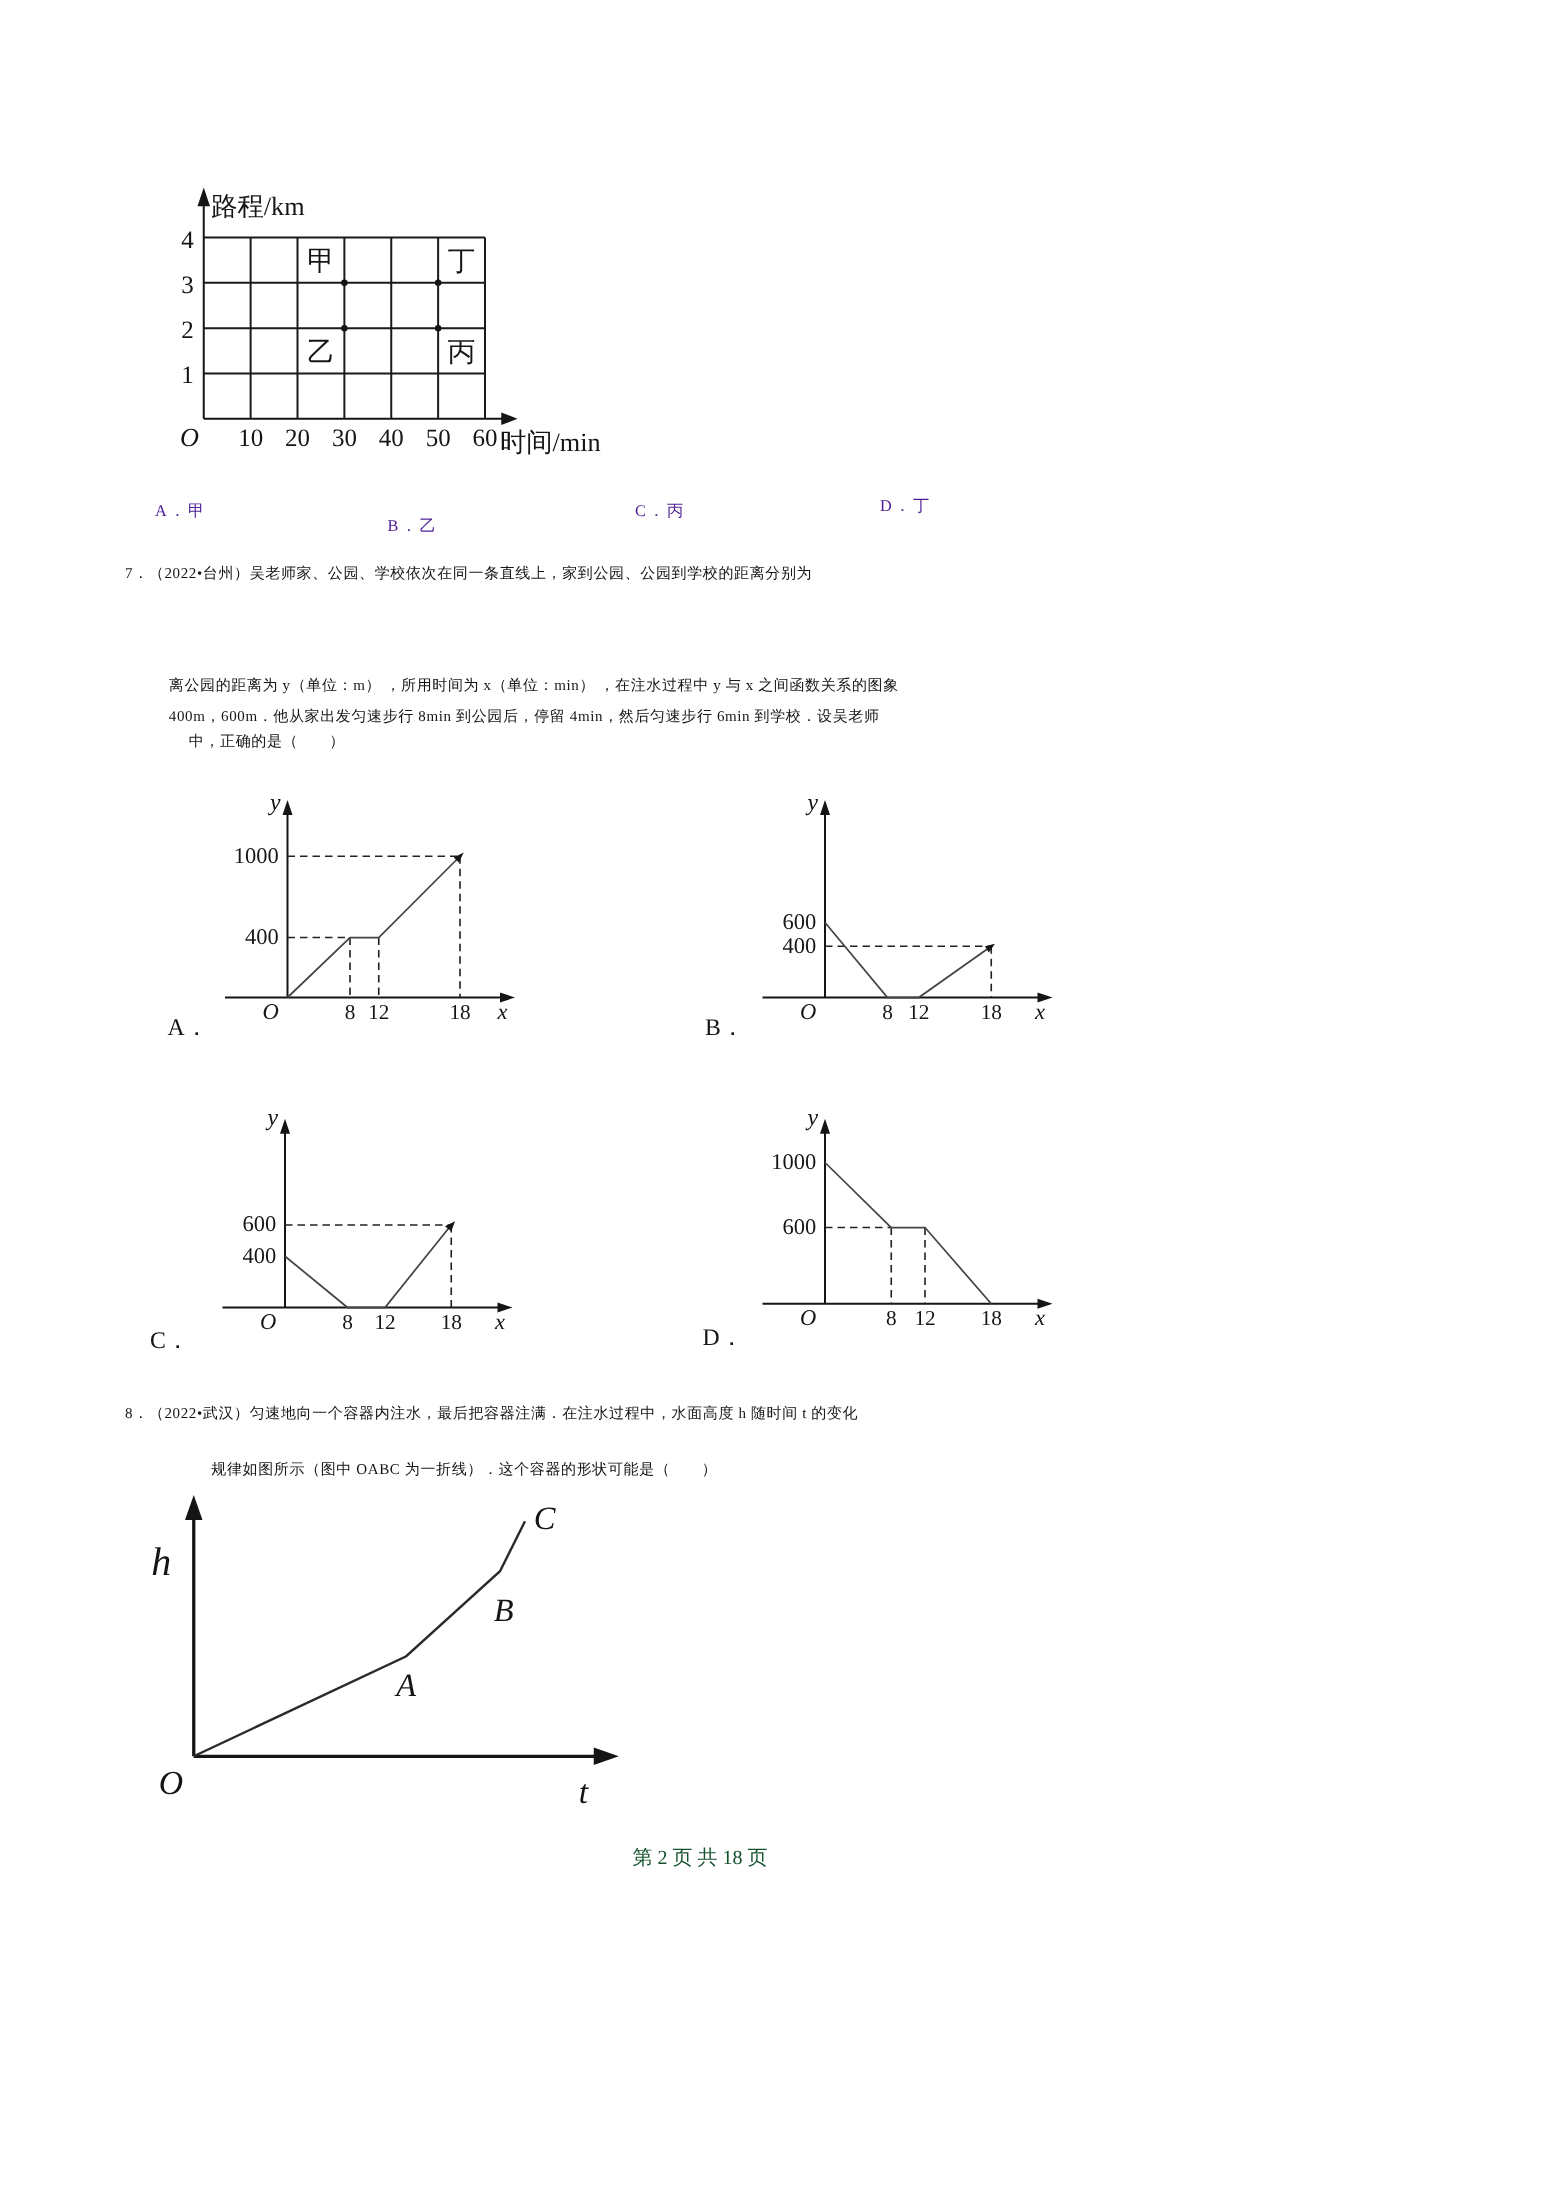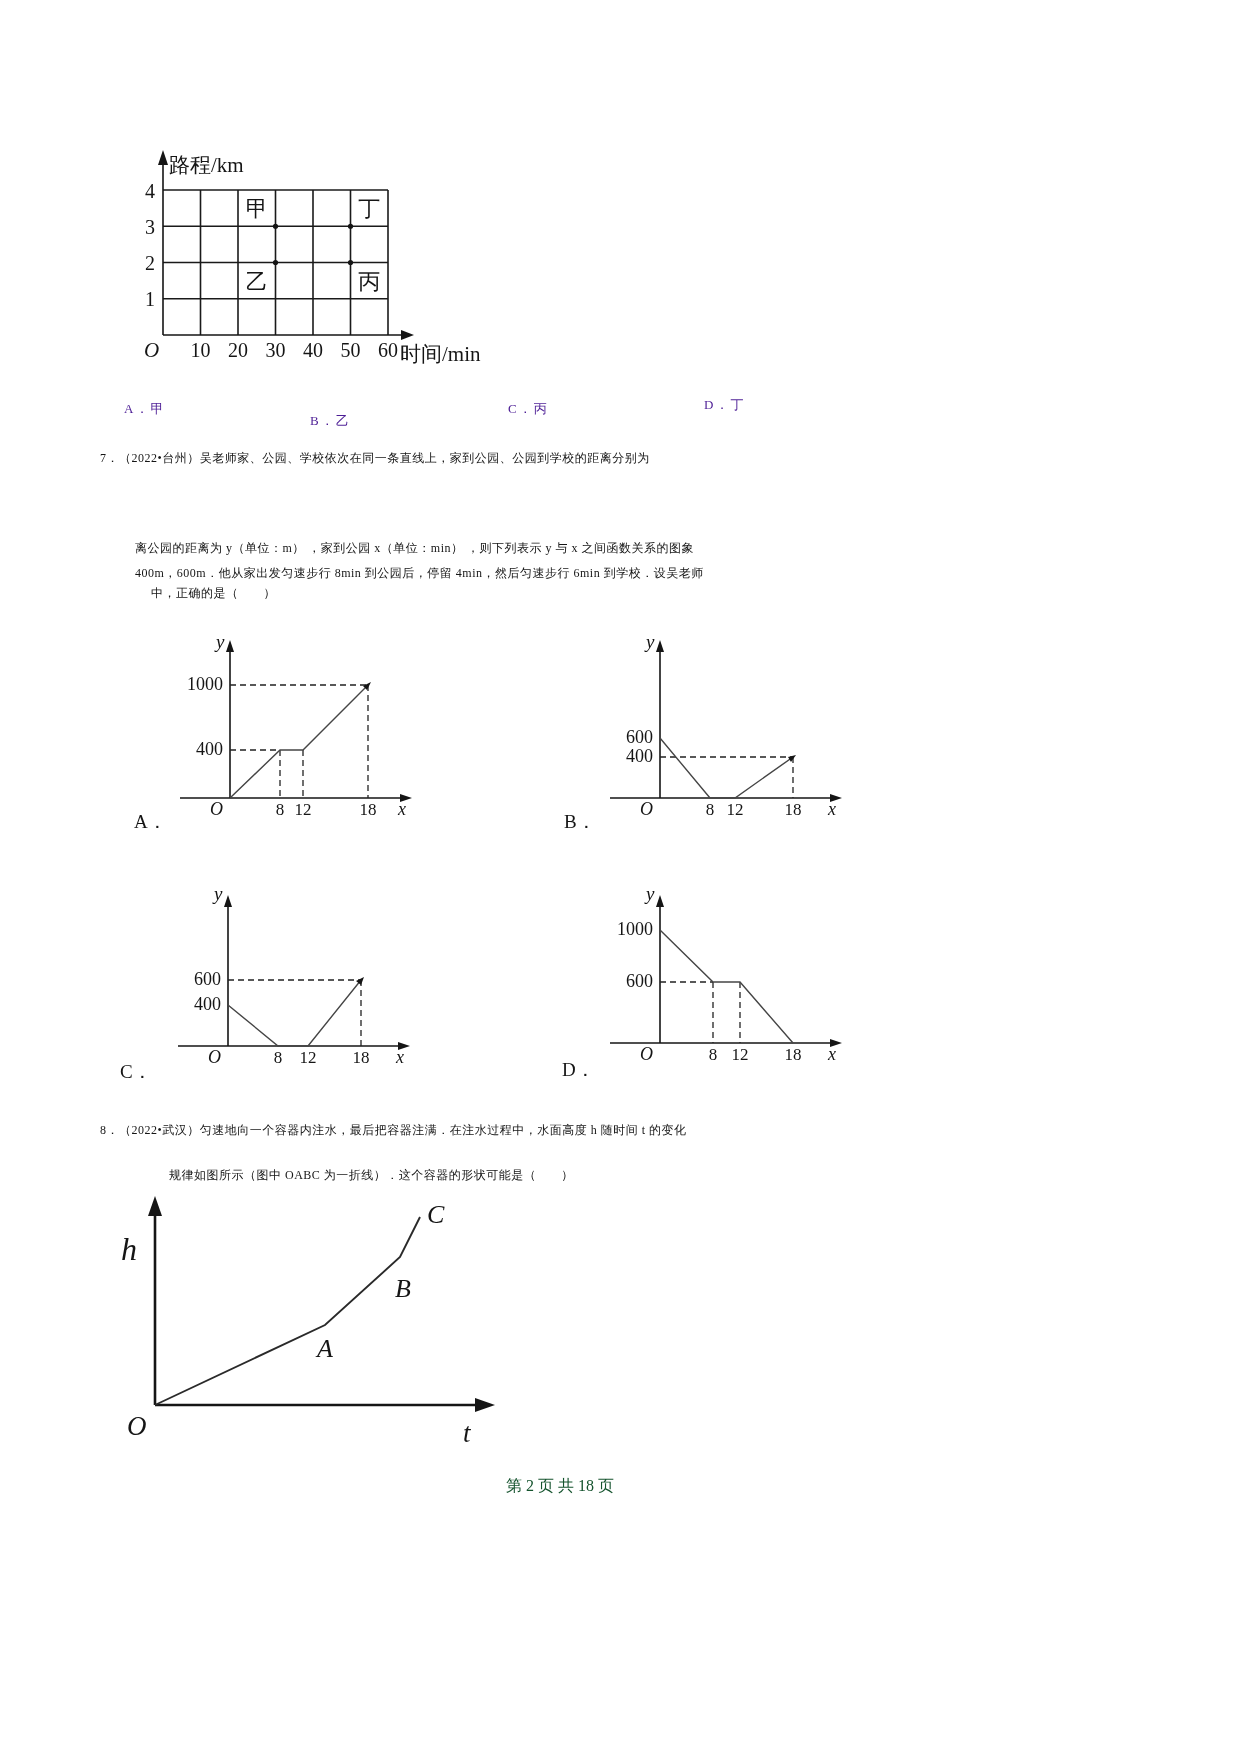--- a/index.html
+++ b/index.html
@@ -98,21 +98,21 @@
     <text x="231.25" y="144" font-size="22" text-anchor="middle">丙</text>
   </svg>
 
   <span class="opt" style="left:124px;top:400px;">A．甲</span>
   <span class="opt" style="left:310px;top:412px;">B．乙</span>
   <span class="opt" style="left:508px;top:400px;">C．丙</span>
   <span class="opt" style="left:694px;top:396px;margin-left:10px;">D．丁</span>
 
   <div class="qline" style="left:100px;top:450px;">7．（2022•台州）吴老师家、公园、学校依次在同一条直线上，家到公园、公园到学校的距离分别为</div>
   <div class="qline" style="left:135px;top:517px;margin-top:48px;">400m，600m．他从家出发匀速步行 8min 到公园后，停留 4min，然后匀速步行 6min 到学校．设吴老师</div>
-  <div class="qline" style="left:135px;top:540px;">离公园的距离为 y（单位：m） ，家到公园 x（单位：min） ，则下列表示 y 与 x 之间函数关系的图象</div>
+  <div class="qline" style="left:135px;top:540px;">离公园的距离为 y（单位：m） ，所用时间为 x（单位：min） ，在注水过程中 y 与 x 之间函数关系的图象</div>
   <div class="qline" style="left:135px;top:585px;margin-left:16px;">中，正确的是（　　）</div>
 
   <svg class="figure" style="left:120px;top:628px;" width="300" height="212" viewBox="0 0 300 212">
     <line class="axis" x1="110" y1="170" x2="110" y2="20"></line>
     <polygon class="arrow" points="110,12 106,24 114,24"></polygon>
     <line class="axis" x1="60" y1="170" x2="282" y2="170"></line>
     <polygon class="arrow" points="292,170 280,166 280,174"></polygon>
     <g>
       <line class="dash" x1="110" y1="57" x2="248" y2="57"></line>
       <line class="dash" x1="248" y1="57" x2="248" y2="170"></line>

